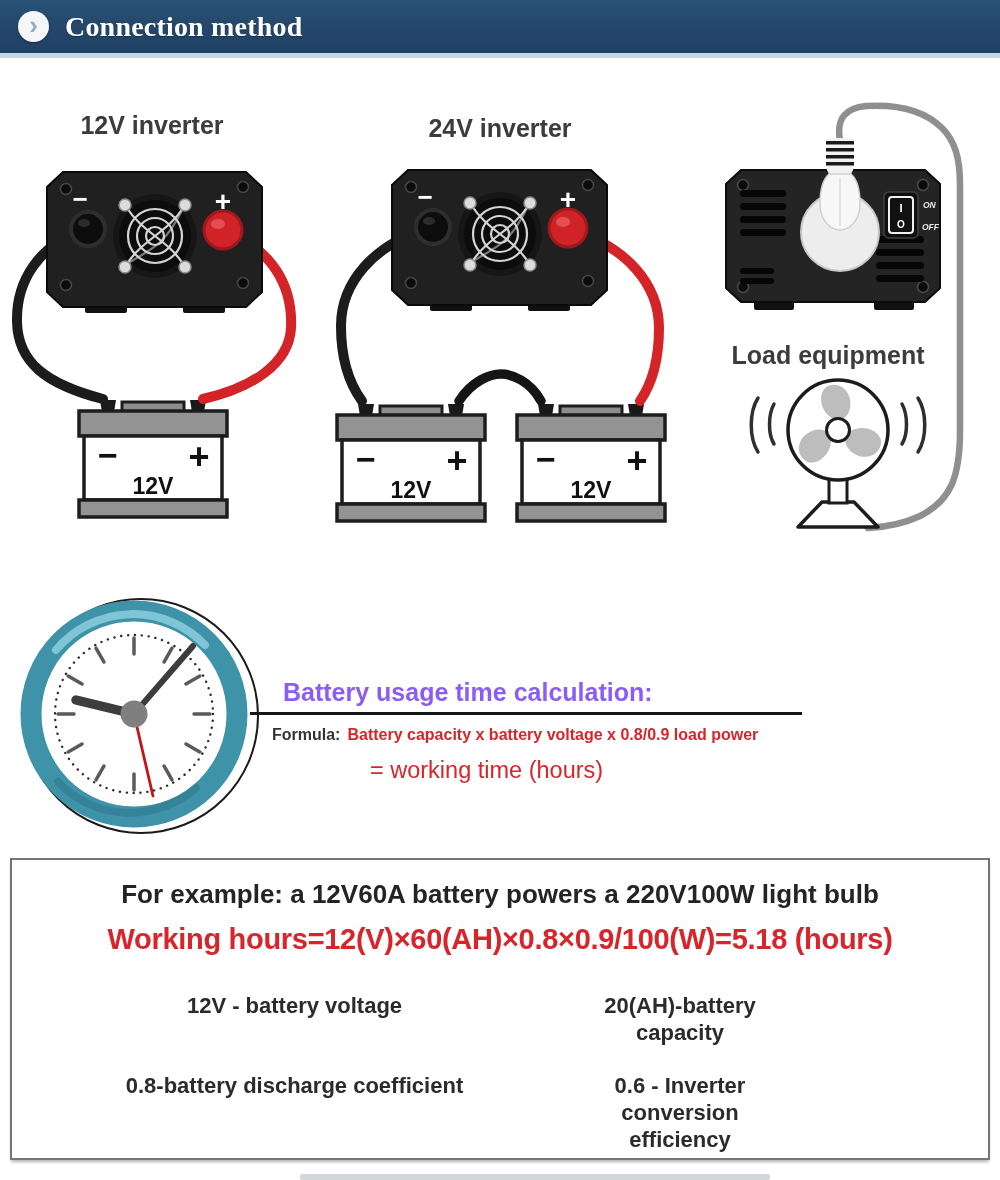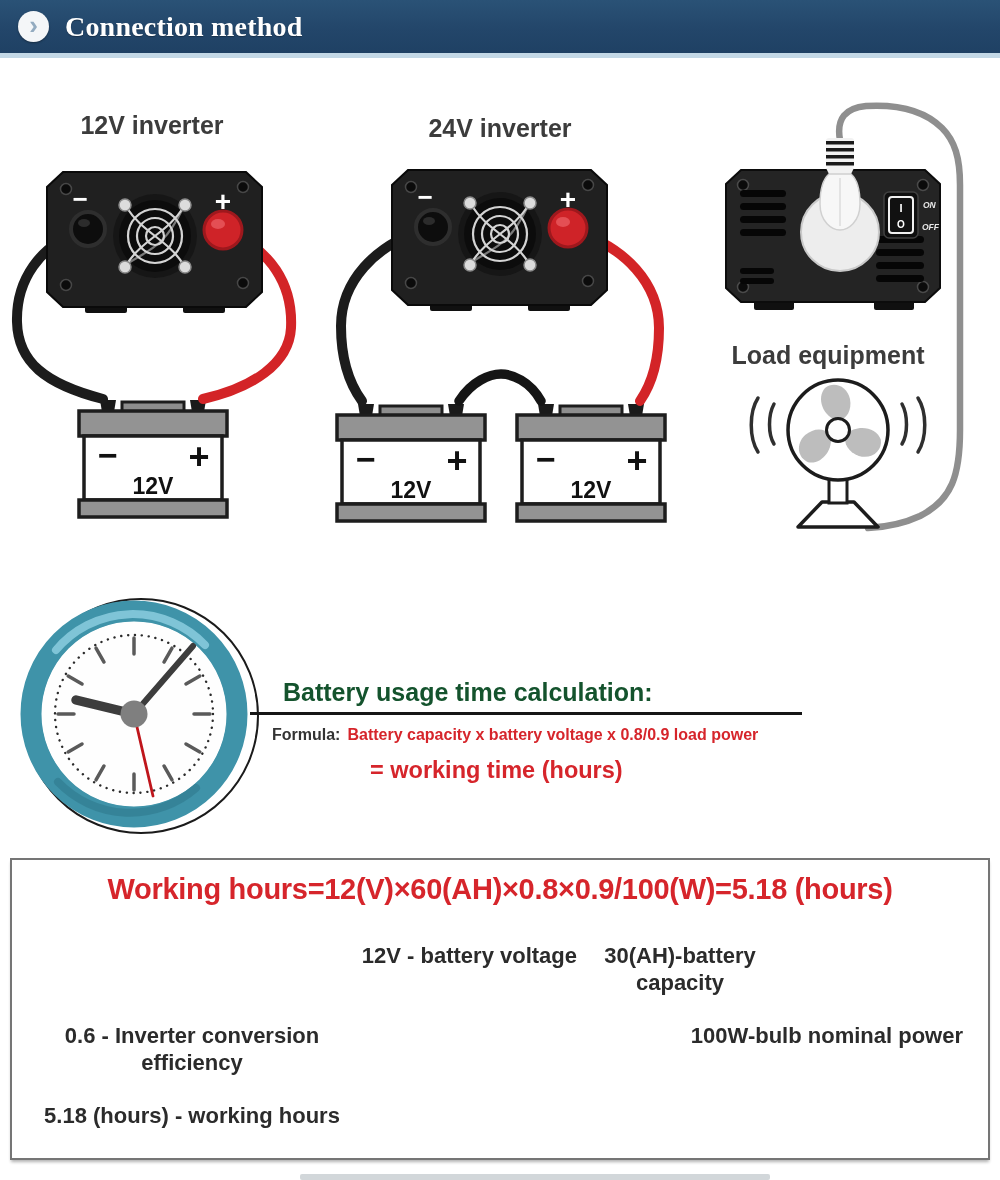--- a/index.html
+++ b/index.html
@@ -15,36 +15,36 @@
   .header-icon{width:31px;height:31px;border-radius:50%;background:#f4f6f8;margin-left:18px;
                display:flex;align-items:center;justify-content:center;
                box-shadow:0 1px 2px rgba(0,0,0,.35);}
   .header-icon span{color:#93abc0;font-size:26px;font-weight:bold;line-height:1;margin-top:-3px;}
   .header-title{color:#fff;font-size:28px;font-weight:bold;margin-left:16px;letter-spacing:.2px;
                 text-shadow:0 1px 1px rgba(0,0,0,.3);font-family:Liberation Serif, serif;}
 
   svg text{font-family:"Liberation Sans","DejaVu Sans",sans-serif;}
 
   
-  .calc-title{position:absolute;left:283px;top:678px;font-size:25px;font-weight:600;color:#14532d;}
+  .calc-title{position:absolute;left:283px;top:678px;font-size:25px;font-weight:600;color:#8b5cf6;}
   .calc-line{position:absolute;left:250px;top:712px;width:552px;height:3px;background:#161616;}
   .calc-formula{position:absolute;left:272px;top:726px;font-size:16px;font-weight:600;white-space:nowrap;}
   .calc-formula .lbl{color:#333;margin-right:7px;}
   .red{color:#d6252b;}
-  .calc-formula2{position:absolute;left:370px;top:757px;font-size:23.5px;font-weight:700;}
+  .calc-formula2{position:absolute;left:370px;top:757px;font-size:23.5px;font-weight:400;}
 
   
   .example-box{position:absolute;left:10px;top:858px;width:976px;height:298px;background:#fff;
                border:2px solid #757575;box-shadow:0 3px 3px -1px rgba(0,0,0,.3);}
   .ex-title{margin-top:18px;text-align:center;font-size:26px;font-weight:bold;color:#242424;line-height:32px;}
   .ex-formula{margin-top:12px;text-align:center;font-size:29px;font-weight:bold;color:#d6252b;
               line-height:34px;letter-spacing:-.3px;white-space:nowrap;}
   .ex-grid{margin-top:36px;display:grid;grid-template-columns:590px 386px;row-gap:26px;
            font-size:22px;font-weight:600;color:#2b2b2b;line-height:27px;}
-  .ex-grid .cl{text-align:right;padding-right:25px;}
+  .ex-grid .cl{text-align:center;padding-right:25px;}
   .ex-grid .cr{text-align:center;padding-right:230px;}
 
   .bottom-smudge{position:absolute;left:300px;top:1174px;width:470px;height:6px;
                  background:#6a7a85;opacity:.3;border-radius:2px;}
 </style>
 </head>
 <body>
 
 <svg class="abs" style="left:0;top:0" width="1000" height="840" viewBox="0 0 1000 840">
   <defs>
@@ -216,23 +216,25 @@
 <div class="header-strip"></div>
 
 <div class="calc-title">Battery usage time calculation:</div>
 <div class="calc-line"></div>
 <div class="calc-formula">
   <span class="lbl">Formula:</span><span class="red">Battery capacity x battery voltage x 0.8/0.9 load power</span>
 </div>
 <div class="calc-formula2 red">= working time (hours)</div>
 
 <div class="example-box">
+  <div class="ex-title">For example: a 12V60A battery powers a 220V100W light bulb</div>
   <div class="ex-formula">Working hours=12(V)×60(AH)×0.8×0.9/100(W)=5.18 (hours)</div>
   <div class="ex-grid">
     <div class="cl">12V - battery voltage</div>
-    <div class="cr">30(AH)-battery capacity</div>
+    <div class="cr">20(AH)-battery capacity</div>
+    <div class="cl">0.8-battery discharge coefficient</div>
     <div class="cr">0.6 - Inverter conversion efficiency</div>
     <div class="cl">100W-bulb nominal power</div>
     <div class="cr">5.18 (hours) - working hours</div>
   </div>
 </div>
 
 <div class="bottom-smudge"></div>
 
 </body></html>

